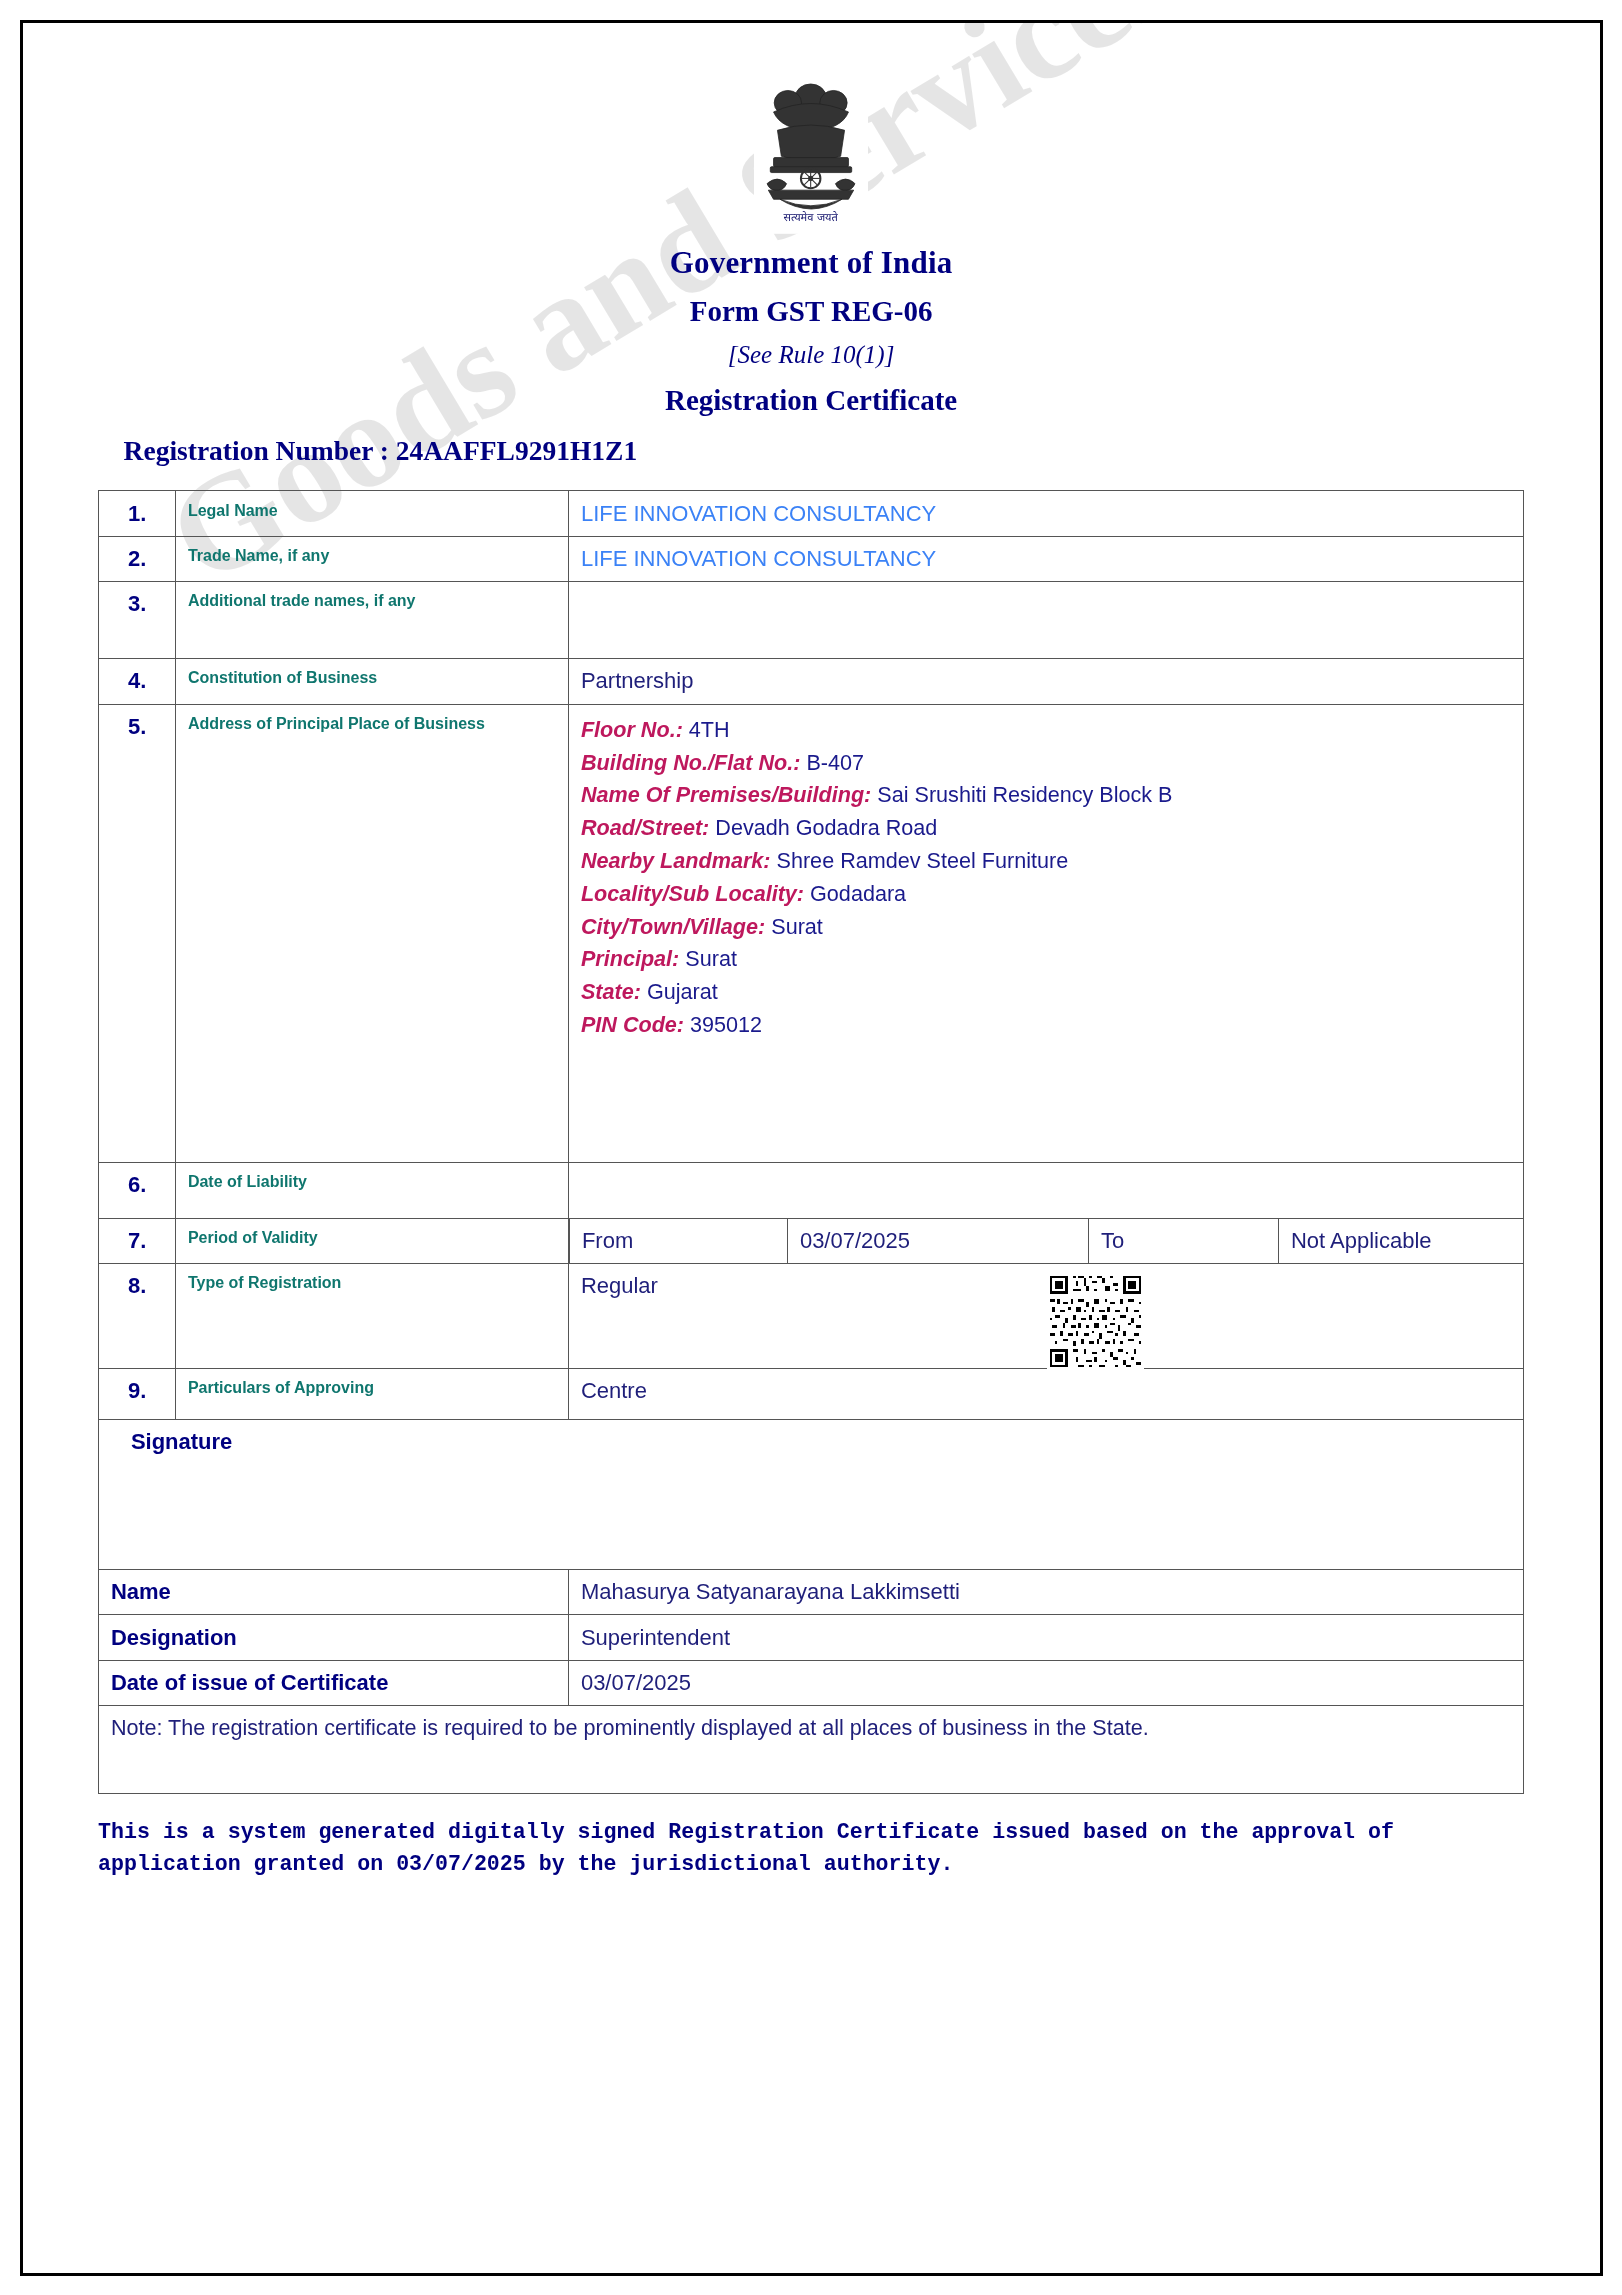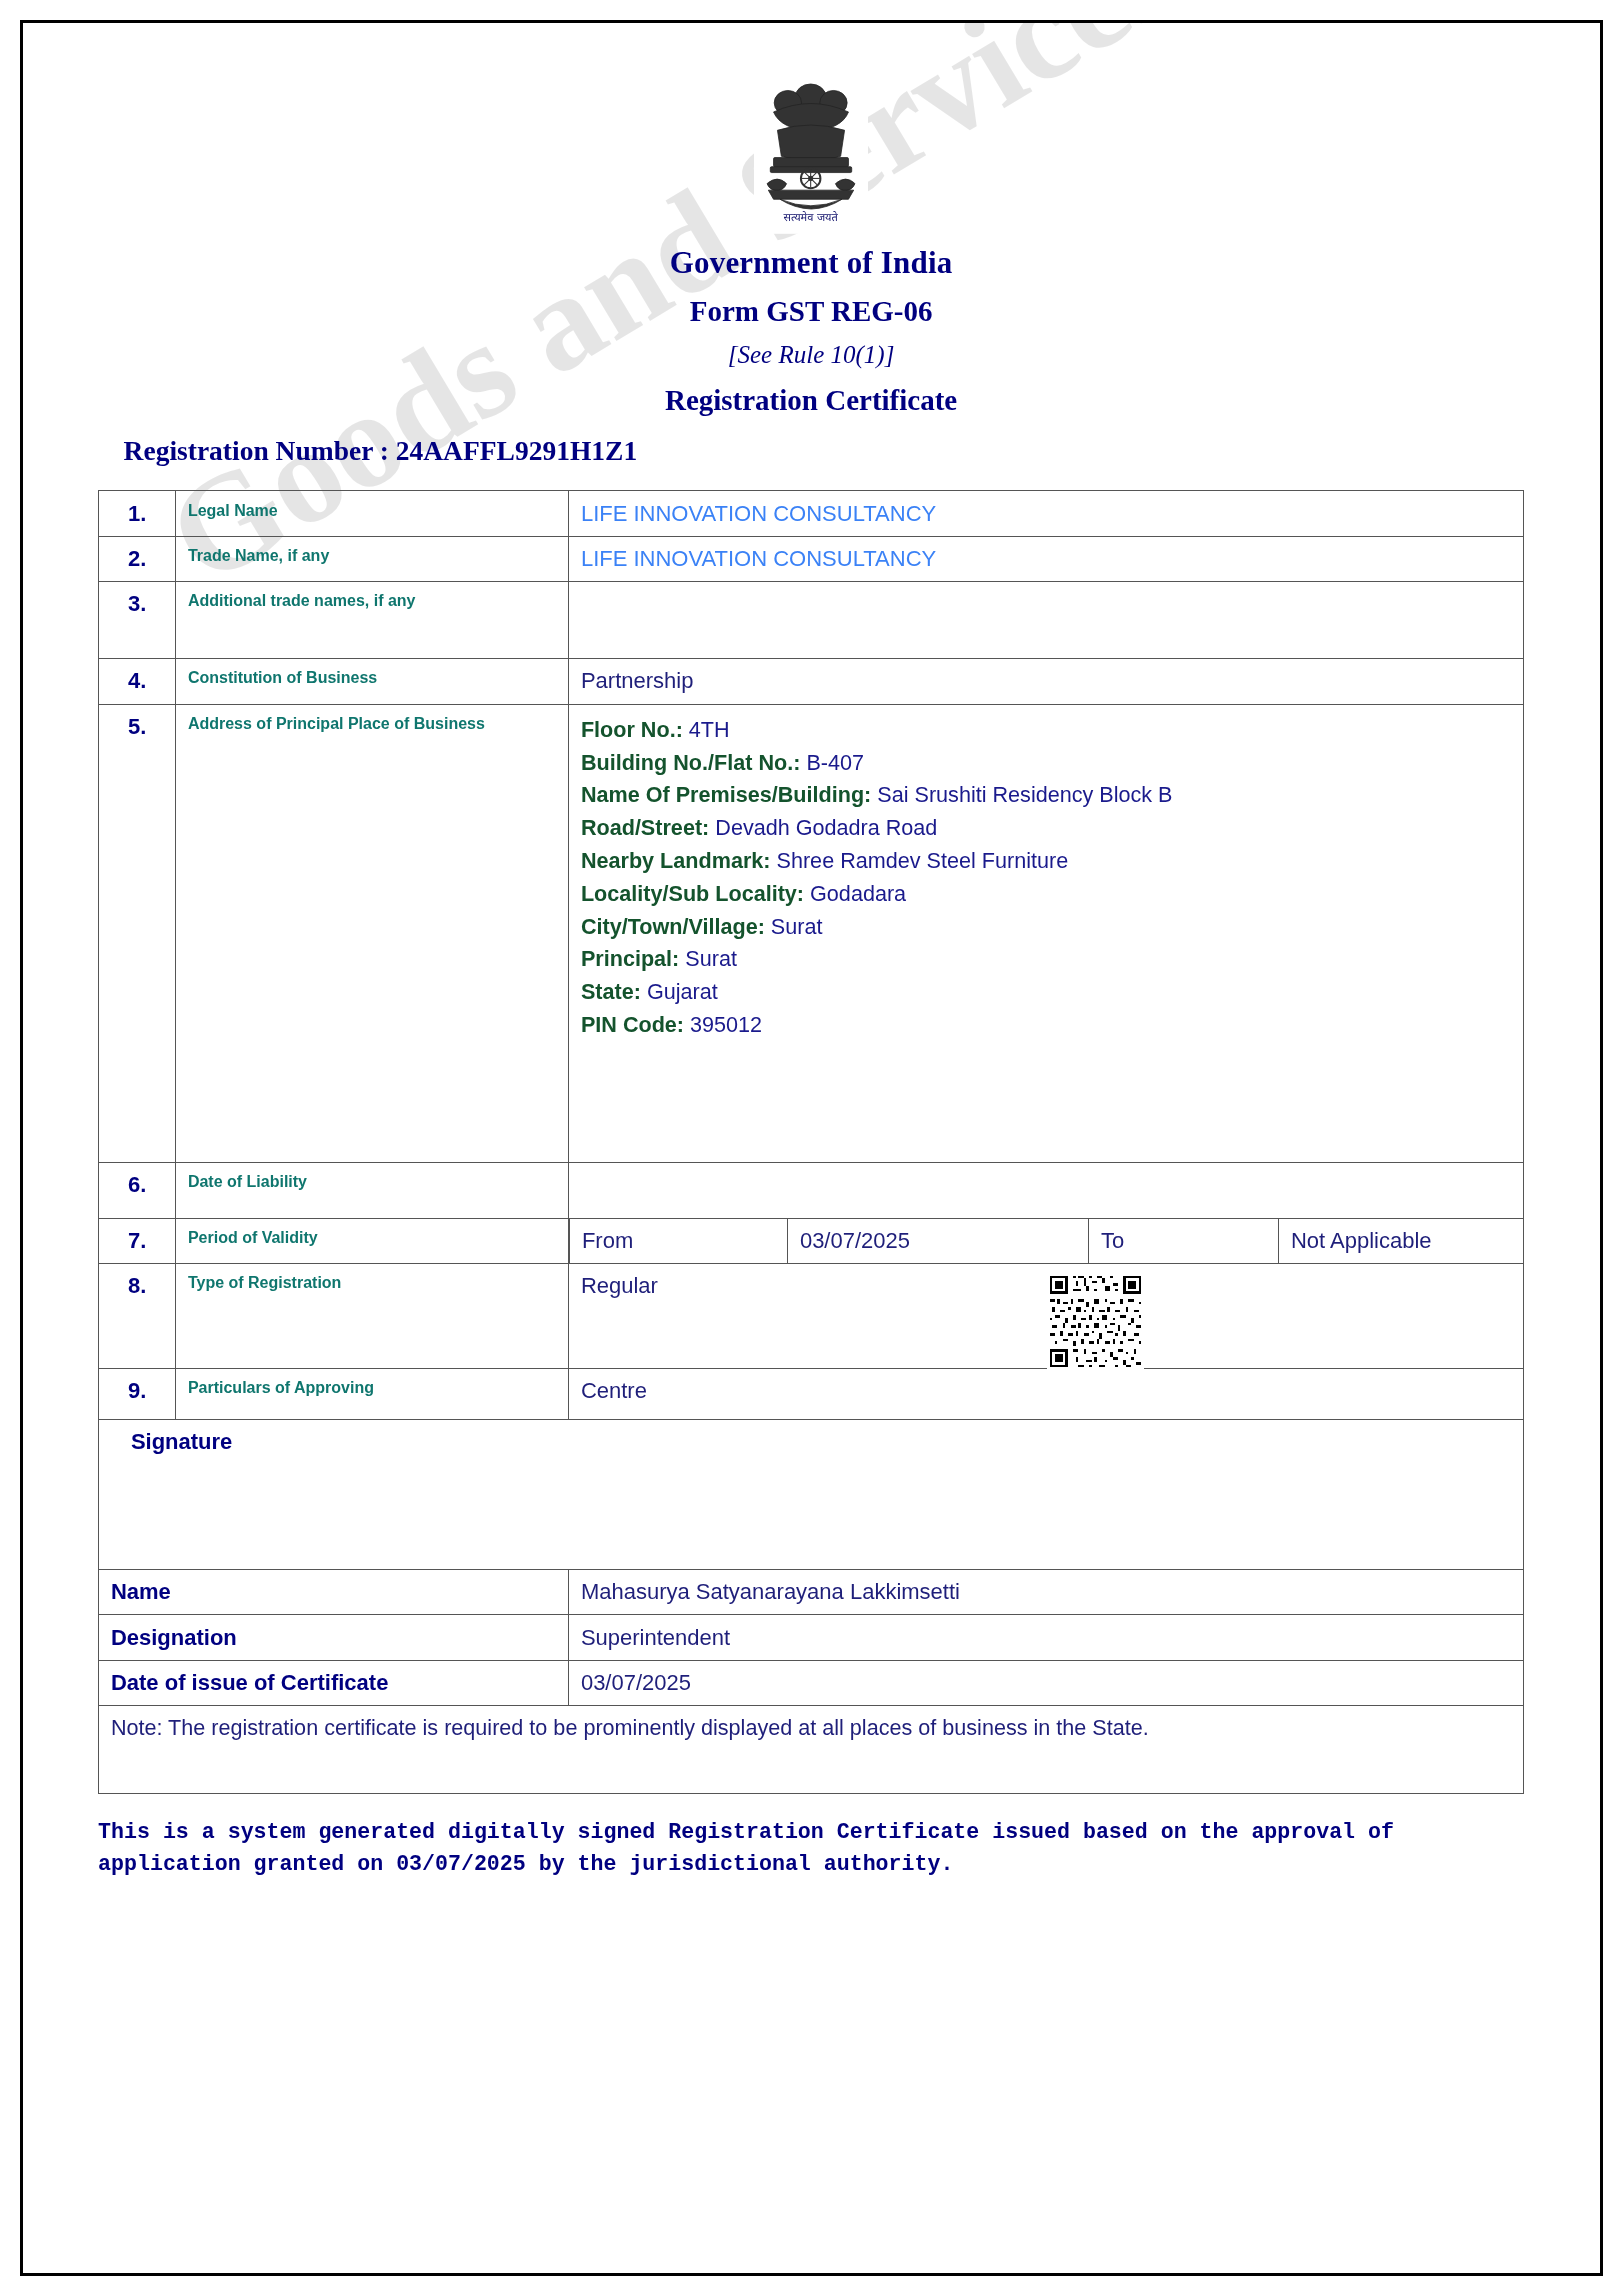--- a/index.html
+++ b/index.html
@@ -113,21 +113,21 @@
     border: 1.3px solid #555555;
     vertical-align: top;
     padding: 9.2px 11.8px;
   }
   .c-num { width: 77px; text-align: center; font-family: "Liberation Sans", sans-serif; font-weight: bold; font-size: 22px; color: #000080; }
   .c-label { width: 393px; font-weight: bold; font-size: 16px; color: #0f766e; line-height: 1.3; }
   .c-val { font-size: 22px; color: #3b82f6; font-weight: normal; }
   .c-val-plain { font-size: 22px; color: #1f1f7a; }
 
   .addr-line { font-size: 21.6px; color: #1a1a8c; line-height: 1.52; }
-  .addr-line b { color: #14532d; font-weight: bold; }
+  .addr-line b { color: #be185d; font-weight: bold; font-style: italic; }
 
   .tall-row td { height: 458px; }
   .row-h-small td { height: 51px; }
   .row-liab td { height: 56px; }
 
   
   .validity-cell { padding: 0 !important; border: none !important; }
   table.subtable { border-collapse: collapse; width: 100%; table-layout: fixed; }
   table.subtable td { border: 1.3px solid #555555; border-top: none; border-bottom: none; padding: 9.2px 11.8px; font-size: 22px; }
   td.vt-from { width: 218px; color: #1f1f7a; border-left: none; }

